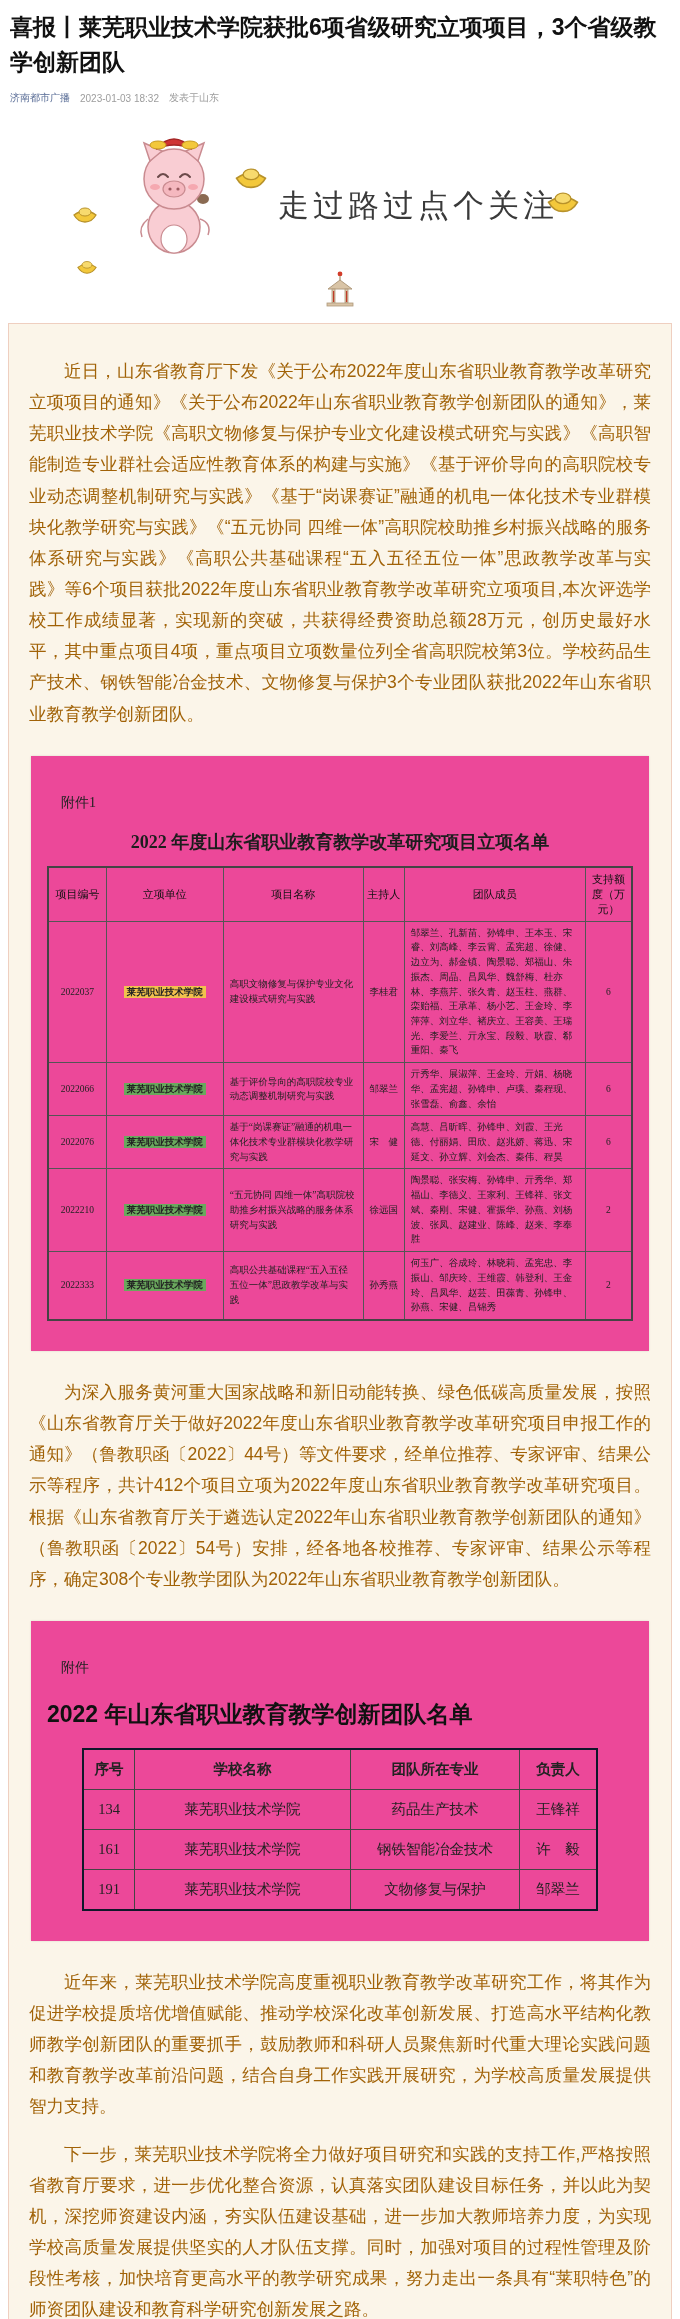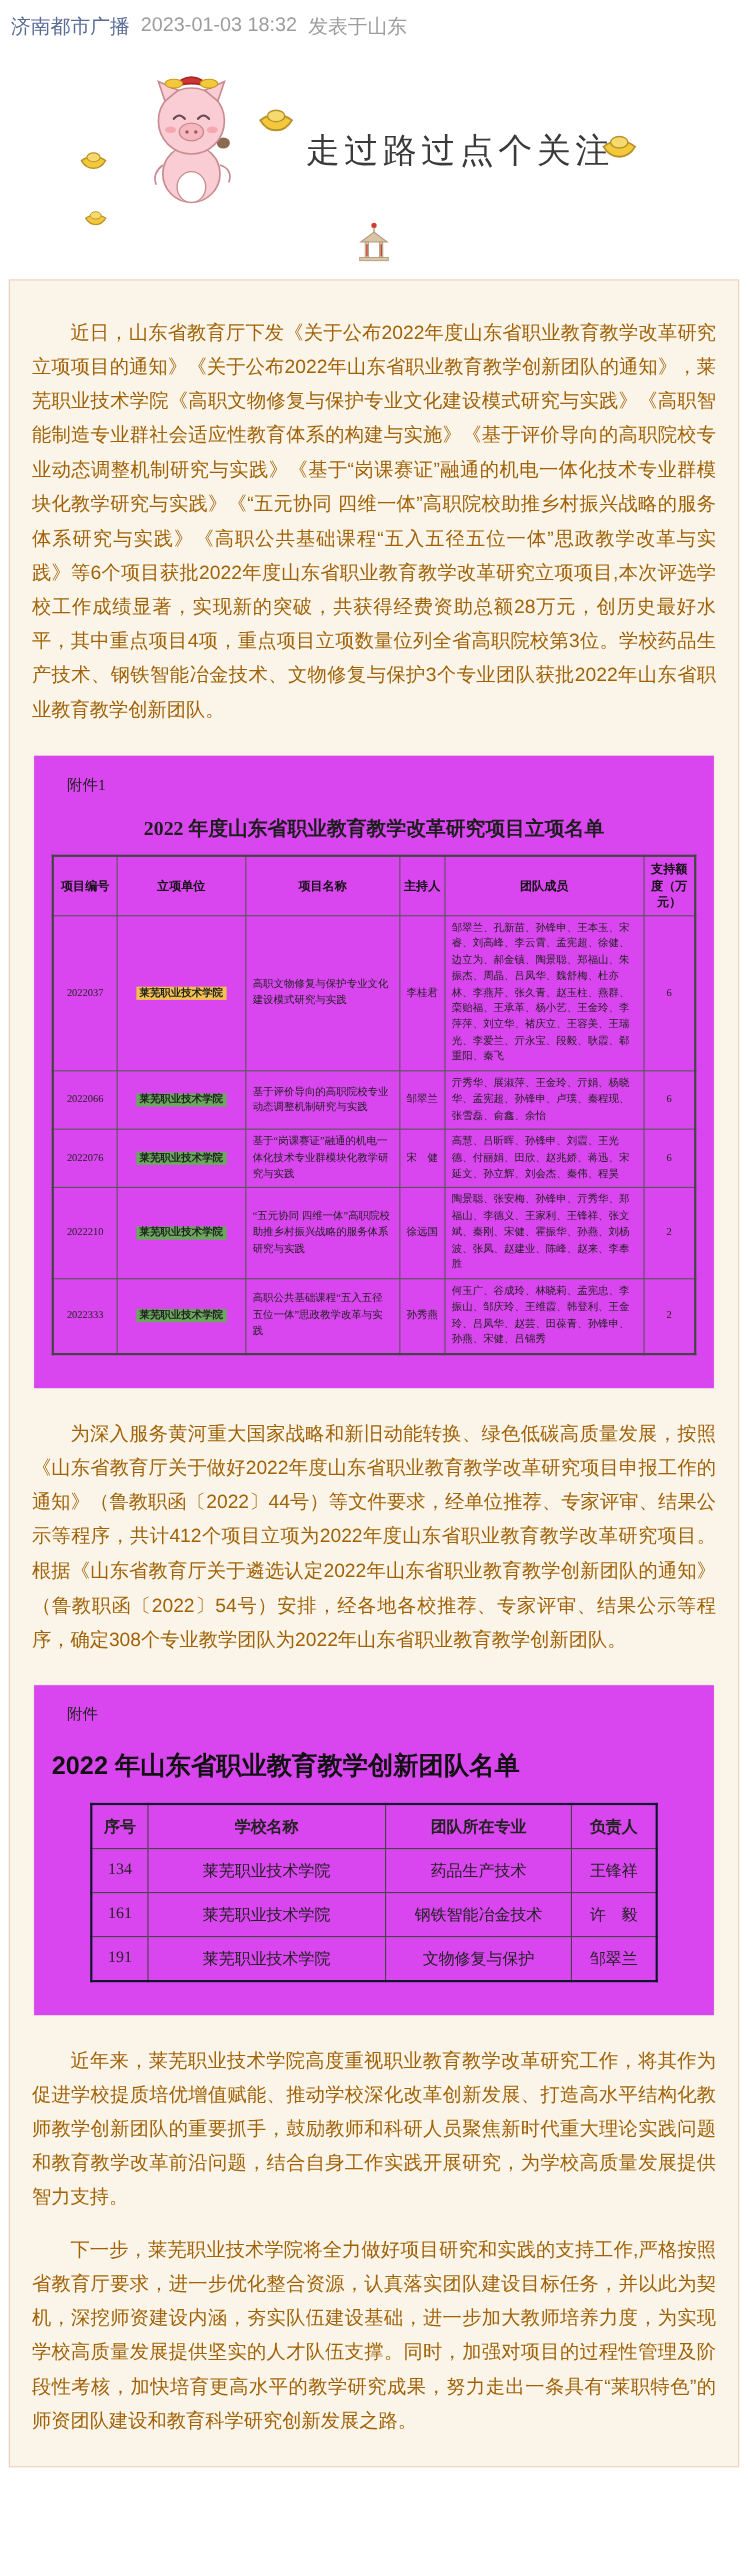--- a/index.html
+++ b/index.html
@@ -14,23 +14,24 @@
   
   .article-title {
     margin: 10px 12px 0 10px;
     font-size: 23px;
     font-weight: bold;
     color: #111;
     line-height: 1.5;
   }
   .meta-row {
     margin: 12px 12px 0 10px;
-    font-size: 18px;
+    font-size: 10px;
     color: #9d9d9d;
     display: flex;
+    align-items: center;
     gap: 10px;
   }
   .account-name { color: #576b95; cursor: pointer; }
 
   
   .banner {
     position: relative;
     height: 150px;
     margin-top: 12px;
   }
@@ -61,23 +62,23 @@
     font-size: 17.5px;
     line-height: 1.78;
     text-align: justify;
     text-indent: 2em;
     color: #a16207;
     margin-top: 16px;
   }
 
   
   .doc-card {
-    background: #d946ef;
+    background: #ec4899;
     margin: 26px 2px;
-    padding: 18px 16px 30px 16px;
+    padding: 38px 16px 30px 16px;
     box-shadow: 0 0 2px rgba(0,0,0,0.12);
     font-family: "Liberation Serif", "DejaVu Serif", serif;
     color: #2b2b2b;
   }
   .doc-label { font-size: 14px; margin-left: 14px; color: #222; }
   .doc-title-1 {
     text-align: center;
     font-size: 18px;
     font-weight: bold;
     margin: 18px 0 12px 0;
@@ -97,21 +98,21 @@
     border-collapse: collapse;
     border: 2px solid #444;
   }
   table.scan-table th, table.scan-table td {
     border: 1px solid #555;
     padding: 4px 3px;
     vertical-align: middle;
   }
   table.scan-table th {
     font-size: 11px;
-    font-weight: bold;
+    font-weight: normal;
     text-align: center;
     color: #111;
   }
   table.scan-table td {
     font-size: 9.5px;
     color: #222;
     line-height: 1.55;
   }
   .col-center { text-align: center; }
   .col-left { text-align: left; padding-left: 6px !important; padding-right: 6px !important; }
@@ -130,20 +131,21 @@
     padding: 10px 6px;
     color: #222;
   }
   table.team-table th { font-weight: bold; }
 </style>
 </head>
 <body>
 
 <div class="page">
 
+  <h1 class="article-title">喜报丨莱芜职业技术学院获批6项省级研究立项项目，3个省级教学创新团队</h1>
 
   <div class="meta-row">
     <span class="account-name">济南都市广播</span>
     <span>2023-01-03 18:32</span>
     <span>发表于山东</span>
   </div>
 
   <div class="banner">
     <span class="pig">
       <svg width="92" height="130" viewBox="0 0 92 130">

